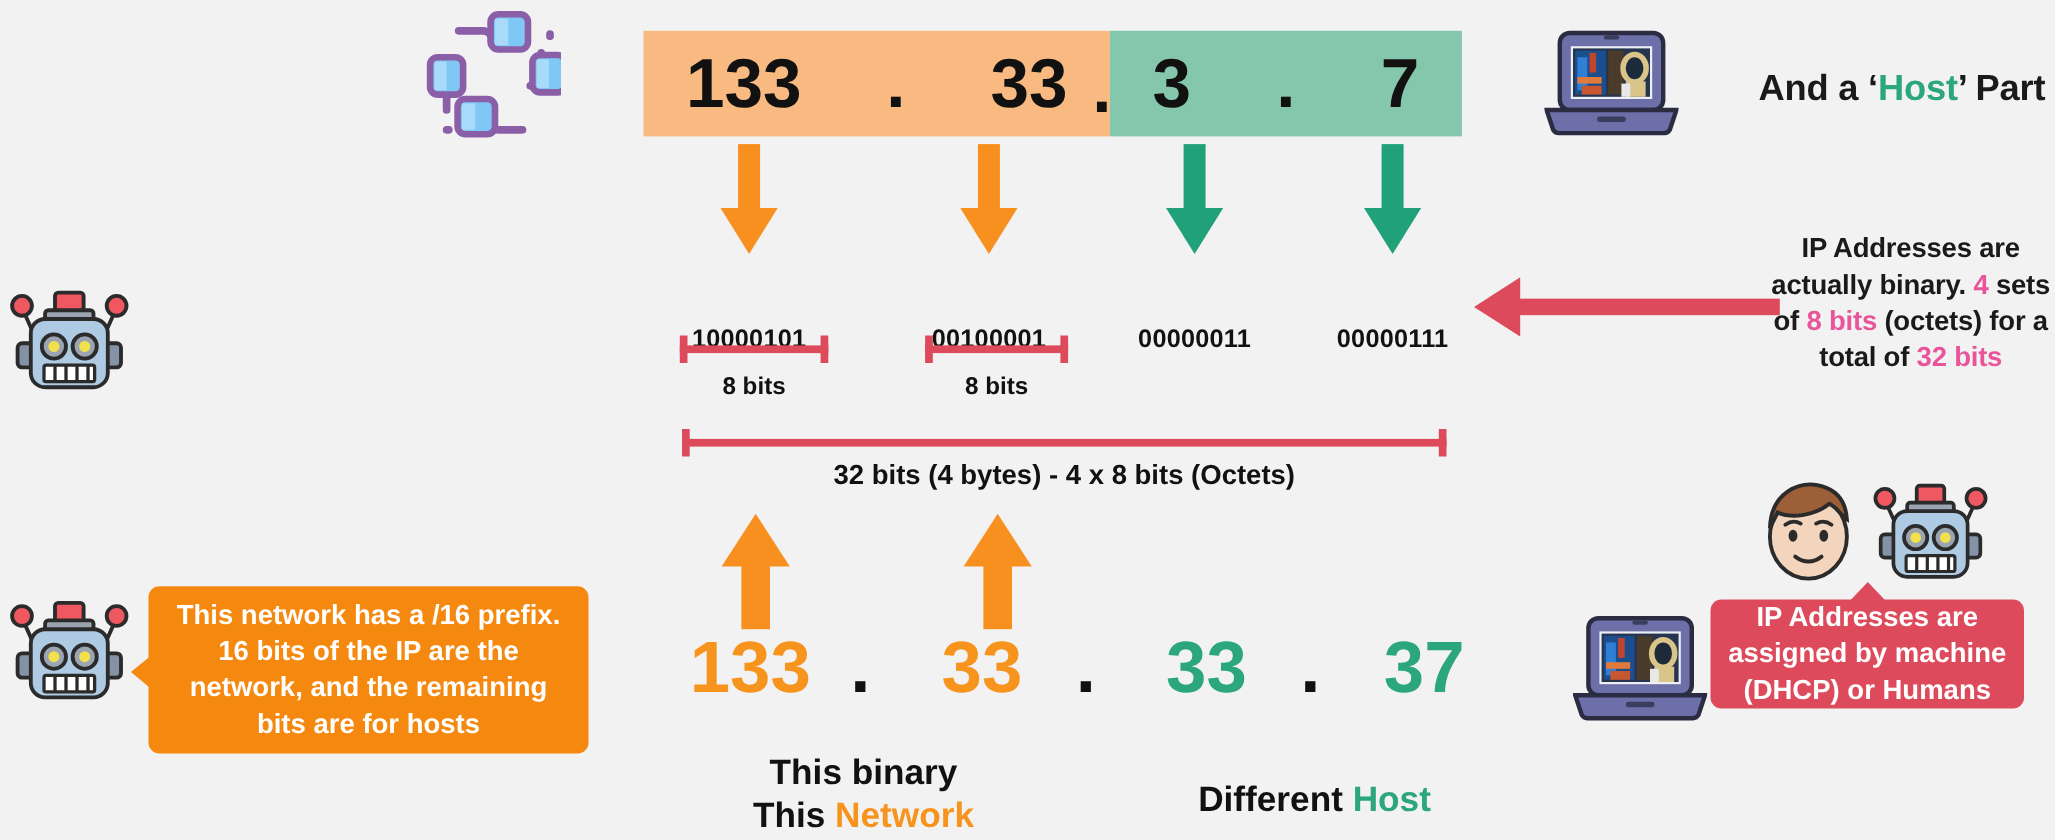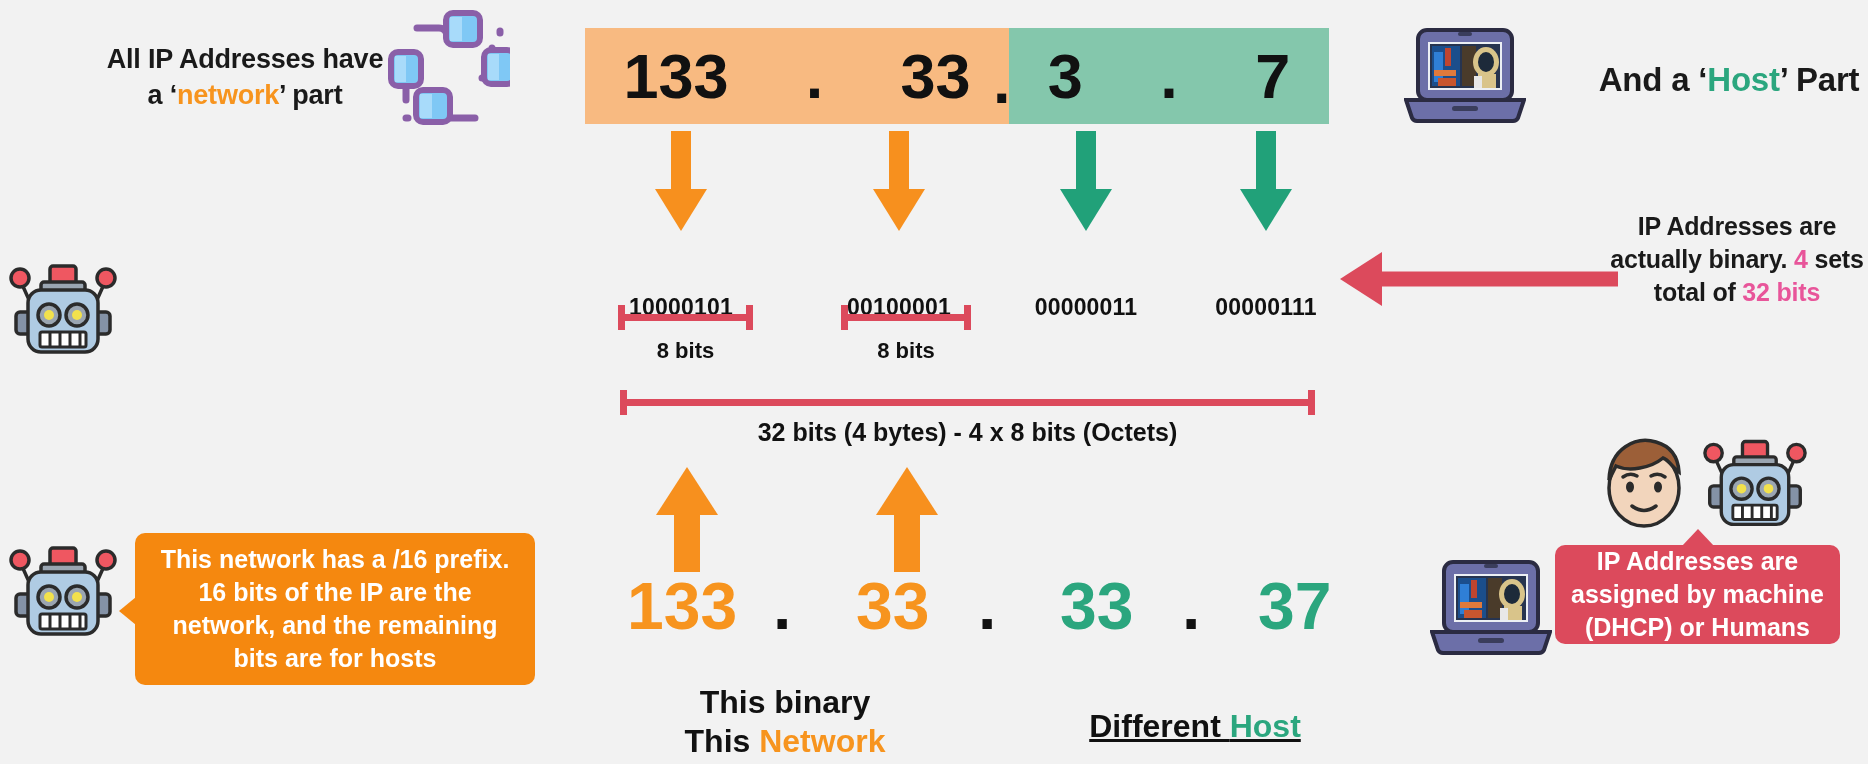--- a/index.html
+++ b/index.html
@@ -105,26 +105,20 @@
     border-top: 27px solid transparent; border-bottom: 27px solid transparent;
     border-right: 42px solid #DC4A5C;
   }
   svg { display: block; }
 </style>
 </head>
 <body>
 
 <div id="stage">
 
-  <div class="abs hdr-text" style="left:30px; top:42px; width:430px; font-size:27px;">
-    <div>All IP Addresses have</div>
-    <div>
-      <span>a ‘</span><span class="or">network</span><span>’ part</span>
-    </div>
-  </div>
 
   <div class="abs" style="left:380px; top:8px;">
     <svg width="130" height="130" viewBox="0 0 130 130">
       <g fill="none" stroke="#8A5FA8" stroke-width="7" stroke-linecap="round">
         <path d="M37 20 h22 a8 8 0 0 1 8 8 v2"></path>
         <path d="M112 40 v22 a8 8 0 0 1 -8 8 h-2"></path>
         <path d="M95 110 h-22 a8 8 0 0 1 -8 -8 v-2"></path>
         <path d="M26 92 v-20"></path>
         <path d="M26 55 v-10" stroke-dasharray="2 14"></path>
         <path d="M26 110 h6" stroke-dasharray="2 14"></path>
@@ -232,20 +226,23 @@
     <div class="shaft" style="width:240px;"></div>
     <div class="head"></div>
   </div>
 
   <div class="abs hdr-text" style="left:1606px; top:210px; width:262px; font-size:25px;">
     <div>IP Addresses are</div>
     <div>
       <span>actually binary. </span><span class="pk">4</span><span> sets</span>
     </div>
     <div>
+      <span>of </span><span class="pk">8 bits</span><span> (octets) for a</span>
+    </div>
+    <div>
       <span>total of </span><span class="pk">32 bits</span>
     </div>
   </div>
 
   <div class="abs" style="left:8px; top:252px;">
     <svg width="110" height="110" viewBox="0 0 110 110">
       <g stroke="#2b2b2b" stroke-width="3.5">
         <line x1="22" y1="50" x2="13" y2="30" stroke-linecap="round"></line>
         <line x1="88" y1="50" x2="97" y2="30" stroke-linecap="round"></line>
         <circle cx="12" cy="26" r="9" fill="#EF5761"></circle>
@@ -384,17 +381,17 @@
   <div class="bottom-ip" style="left:1182px; top:573px; color:#111;">.</div>
   <div class="bottom-ip gr" style="left:1258px; top:573px;">37</div>
 
   <div class="cap-text" style="left:655px; top:683px; width:260px;">
     <div>This binary</div>
     <div>
       <span>This </span><span class="or">Network</span>
     </div>
   </div>
 
-  <div class="cap-text" style="left:1060px; top:707px; width:270px;text-decoration:underline;">
+  <div class="cap-text" style="left:1060px; top:707px; width:270px;">
     <span>Different </span><span class="gr">Host</span>
   </div>
 
 </div>
 
 </body></html>

